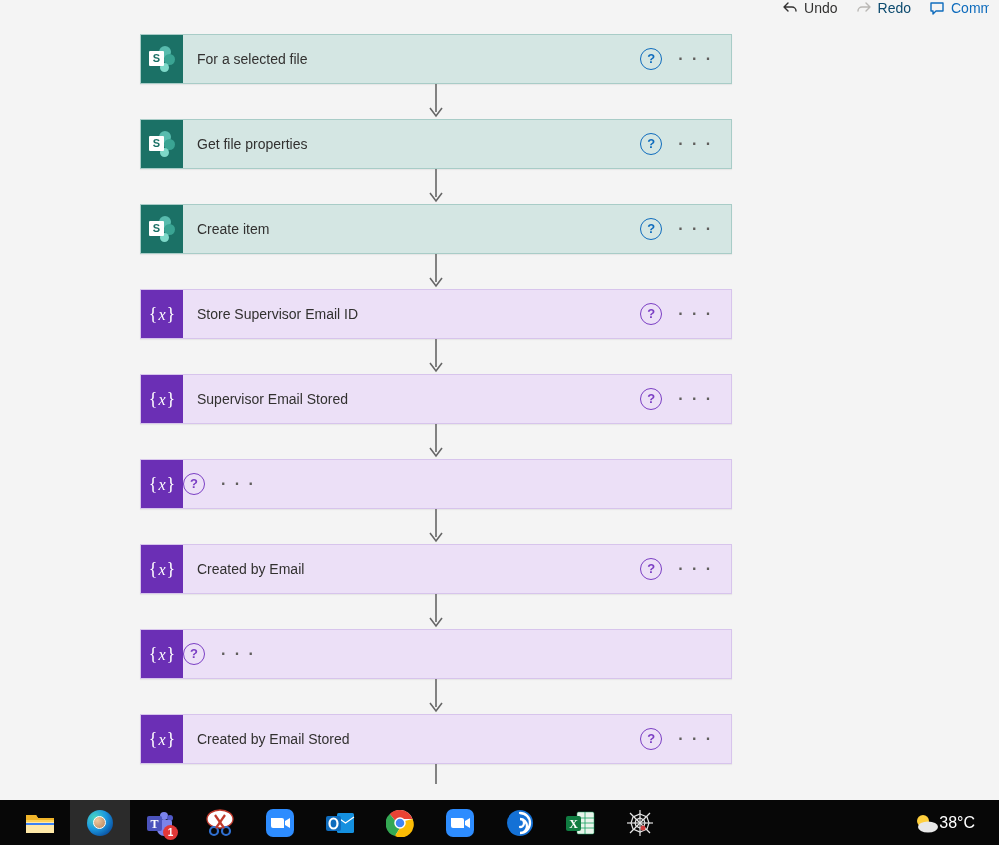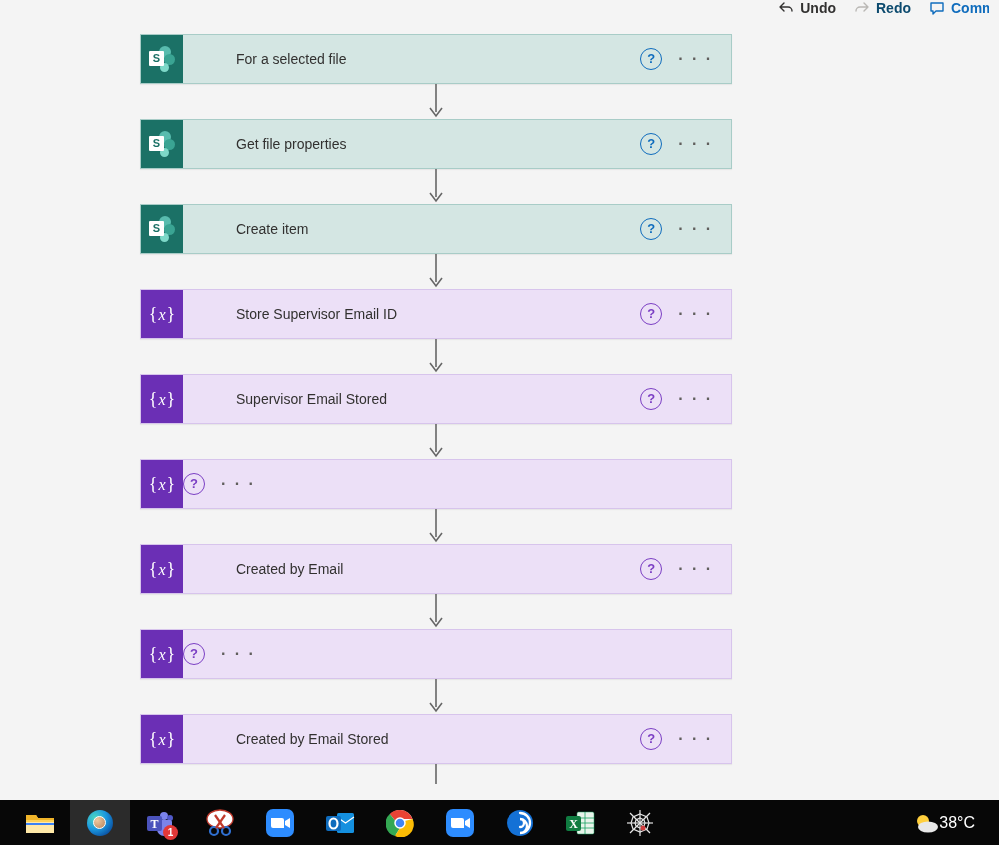--- a/index.html
+++ b/index.html
@@ -31,21 +31,21 @@
     position: absolute;
     top: 0;
     right: 0;
     display: flex;
     align-items: center;
     gap: 18px;
     padding: 0 10px 6px 0;
     font-size: 14px;
     color: var(--toolbar-link);
   }
-  .toolbar-item { display: flex; align-items: center; gap: 6px; cursor: pointer; font-weight: bold; }
+  .toolbar-item { display: flex; align-items: center; gap: 6px; cursor: pointer; }
   .toolbar-item.disabled { color: #0c4a6e; cursor: default; }
   .toolbar-item svg { flex: 0 0 auto; }
   .toolbar-item.comment-cut { overflow: hidden; max-width: 60px; white-space: nowrap; }
 
   
   .flow {
     position: absolute;
     top: 34px;
     left: 140px;
     width: 592px;
@@ -71,21 +71,21 @@
     width: 42px;
     height: 100%;
     display: flex;
     align-items: center;
     justify-content: center;
     color: #fff;
   }
   .step.teal   .icon-cell { background: var(--teal-dark); }
   .step.purple .icon-cell { background: var(--purple-dark); }
 
-  .step .label { flex: 1 1 auto; padding-left: 14px; margin-left: 39px; }
+  .step .label { flex: 1 1 auto; padding-left: 14px; }
 
   .step .help {
     width: 22px;
     height: 22px;
     border: 1.4px solid var(--help-blue);
     border-radius: 50%;
     color: var(--help-blue);
     font-size: 13px;
     line-height: 19px;
     text-align: center;

